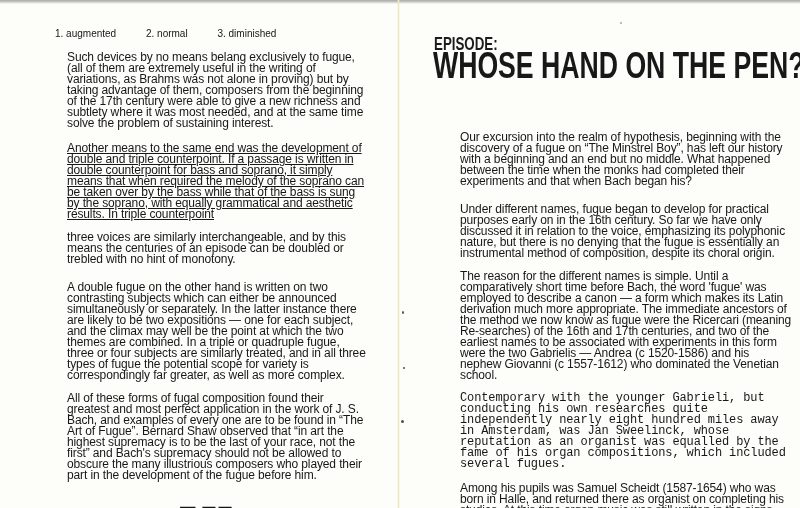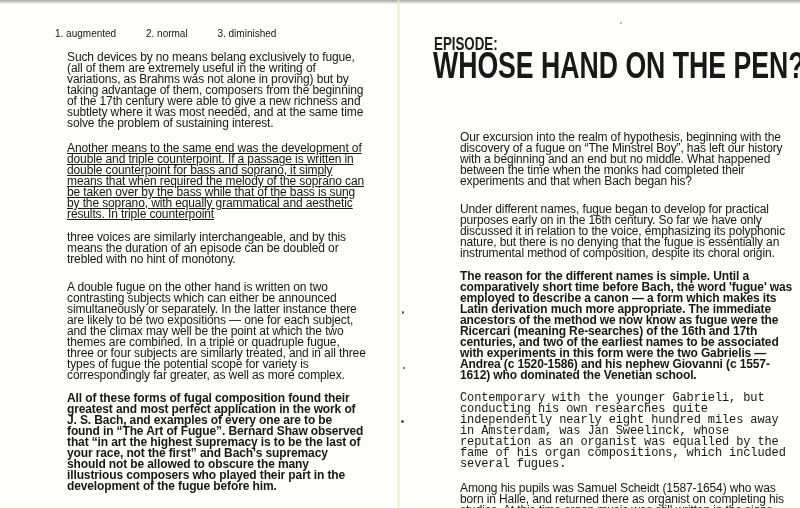--- a/index.html
+++ b/index.html
@@ -31,25 +31,25 @@
   .left-col{left:55px;top:28px;width:324px;}
   .right-col{left:448px;top:120px;width:357px;}
 
   .terms{font-size:10px;line-height:12px;margin:0 0 11px 0;white-space:nowrap;}
   .terms span{margin-right:27px;}
 
   .p-l1{margin-bottom:14px!important;}
   .p-l2a{margin-bottom:3px!important;text-decoration:underline;}
   .p-l2b{margin-bottom:17px!important;}
   .p-l3{margin-bottom:11px!important;}
-  .p-l4{margin-bottom:0!important;font-weight:bold;}
+  .p-l4{margin-bottom:0!important;}
 
   .p-r1{margin-bottom:17px!important;}
   .p-r2{margin-bottom:12px!important;}
-  .p-r3{margin-bottom:7px!important;font-weight:bold;}
+  .p-r3{margin-bottom:7px!important;}
   .p-r4{margin-bottom:13px!important;font-family:Liberation Mono, monospace;}
 
   .kicker{
     position:absolute;left:434px;top:37px;
     font-weight:700;font-size:18px;line-height:15px;letter-spacing:0;
     transform:scaleX(0.74);transform-origin:left top;white-space:nowrap;color:#1c1c1c;
   }
   .headline{
     position:absolute;left:433px;top:51px;margin:0;
     font-weight:700;font-size:36px;line-height:29px;letter-spacing:0;
@@ -72,21 +72,21 @@
   <div class="speck s4"></div>
 
   <div class="col left-col">
     <div class="terms">
       <span>1. augmented</span>
       <span>2. normal</span>
       <span>3. diminished</span>
     </div>
     <p class="p-l1">Such devices by no means belang exclusively to fugue, (all of them are extremely useful in the writing of variations, as Brahms was not alone in proving) but by taking advantage of them, composers from the beginning of the 17th century were able to give a new richness and subtlety where it was most needed, and at the same time solve the problem of sustaining interest.</p>
     <p class="p-l2a">Another means to the same end was the development of double and triple counterpoint. If a passage is written in double counterpoint for bass and soprano, it simply means that when required the melody of the soprano can be taken over by the bass while that of the bass is sung by the soprano, with equally grammatical and aesthetic results. In triple counterpoint</p>
-    <p class="p-l2b">three voices are similarly interchangeable, and by this means the duration of an episode can be doubled or trebled with no hint of monotony.</p>
+    <p class="p-l2b">three voices are similarly interchangeable, and by this means the centuries of an episode can be doubled or trebled with no hint of monotony.</p>
     <p class="p-l3">A double fugue on the other hand is written on two contrasting subjects which can either be announced simultaneously or separately. In the latter instance there are likely to be two expositions — one for each subject, and the climax may well be the point at which the two themes are combined. In a triple or quadruple fugue, three or four subjects are similarly treated, and in all three types of fugue the potential scope for variety is correspondingly far greater, as well as more complex.</p>
     <p class="p-l4">All of these forms of fugal composition found their greatest and most perfect application in the work of J. S. Bach, and examples of every one are to be found in “The Art of Fugue”. Bernard Shaw observed that “in art the highest supremacy is to be the last of your race, not the first” and Bach's supremacy should not be allowed to obscure the many illustrious composers who played their part in the development of the fugue before him.</p>
 
     <div class="ornament-wrap">
       <svg width="100" height="34" viewBox="0 0 130 44" aria-hidden="true">
         <g fill="none" stroke="#141414" stroke-width="6">
           <path d="M37 9 L20 9 L20 22 L32 22 L32 36 L40 36"></path>
           <path d="M46 9 L60 9 L60 22 L47 22 L47 36 L62 36"></path>
           <path d="M84 9 L70 9 L70 22 L82 22 L82 36 L67 36"></path>
           <path d="M92 9 L92 36 L107 36"></path>

